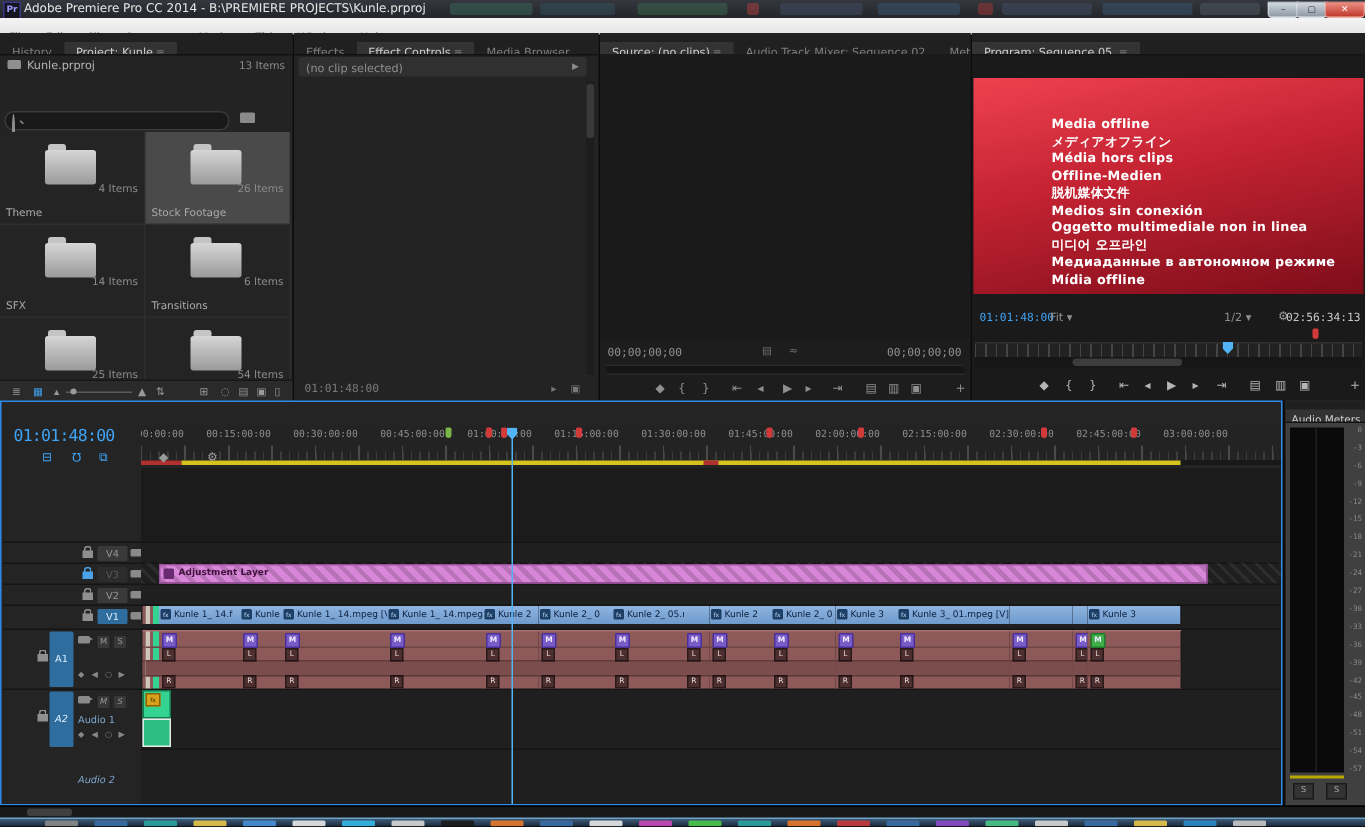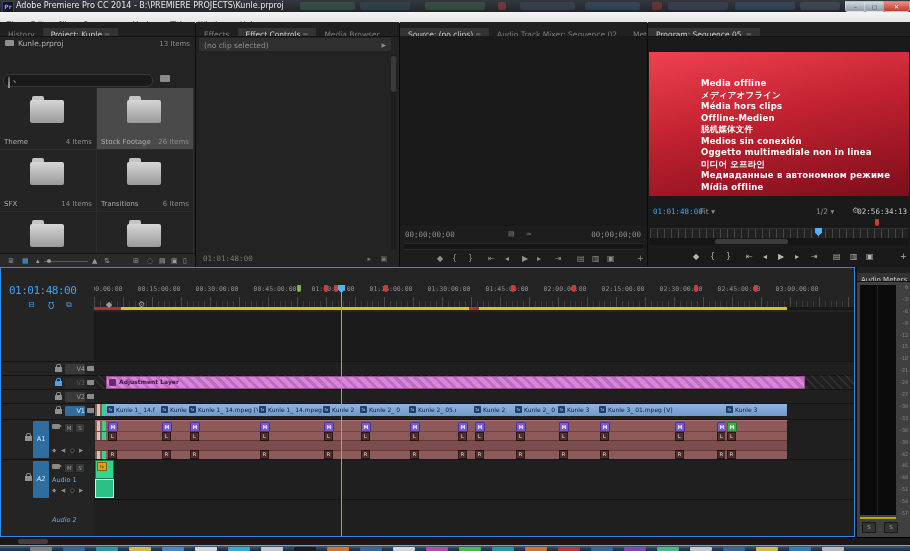--- a/index.html
+++ b/index.html
@@ -29,21 +29,21 @@
   .ptab.active{background:#333333;color:#cfcfcf;}
   .pmenu{display:inline-block;font-size:7px;color:#777;padding-left:2px;}
   
   #project{left:0;top:22px;width:195px;height:245px;}
   .proj-row{font-size:7.5px;color:#b5b5b5;}
   .folder-glyph{width:34px;height:23px;background:linear-gradient(#d6d6d6,#9a9a9a);border-radius:2px;position:relative;}
   .folder-glyph::before{content:"";position:absolute;top:-4px;left:2px;width:12px;height:4px;background:#c4c4c4;border-radius:2px 2px 0 0;}
   .bin-cell{position:absolute;width:96px;height:61px;border-right:1px solid #2e2e2e;border-bottom:1px solid #2e2e2e;background:#242424;}
   .bin-cell.selected{background:#4a4a4a;}
   .bin-name{position:absolute;left:4px;bottom:3px;font-size:7px;color:#ababab;}
-  .bin-count{position:absolute;right:4px;bottom:3px;font-size:7px;color:#8b8b8b;text-align:center;}
+  .bin-count{position:absolute;right:4px;bottom:19px;font-size:7px;color:#8b8b8b;text-align:center;}
   .searchbox{left:3px;top:52px;width:148px;height:11px;background:#191919;border:1px solid #3a3a3a;border-radius:6px;}
   .i-mag{width:5px;height:5px;border:1px solid #8f8f8f;border-radius:50%;position:relative;}
   .i-mag::after{content:"";position:absolute;left:4px;top:4px;width:3px;height:1px;background:#8f8f8f;transform:rotate(45deg);}
   #proj-toolbar{left:0;top:231px;width:195px;height:14px;background:#2a2a2a;border-top:1px solid #161616;}
   .tool-ic{position:absolute;top:3px;font-size:7px;color:#9a9a9a;line-height:8px;}
   .tool-ic.blue{color:#3fa3f5;}
   .slider-track{position:absolute;top:7px;height:1px;background:#5a5a5a;}
   .slider-dot{position:absolute;top:5px;width:4px;height:4px;border-radius:50%;background:#9a9a9a;}
   
   #ec{left:196px;top:22px;width:203px;height:245px;}
@@ -78,21 +78,21 @@
   .tlt-ic.blue{color:#3fa3f5;}
   #ruler{left:93px;top:16px;width:760px;height:23px;background:#232323;overflow:hidden;border-bottom:1px solid #161616;}
   .tickrow{position:absolute;left:0;bottom:0;width:100%;}
   .rlabel{position:absolute;top:1px;font-size:6.5px;color:#8f8f8f;transform:translateX(-50%);white-space:nowrap;
           font-family:"DejaVu Sans Mono",monospace;}
   #renderbar{left:93px;top:39px;width:760px;height:3px;background:#181818;}
   #lanes{left:93px;top:44px;width:760px;height:224px;background:#1b1b1b;overflow:hidden;}
   #headers{left:1px;top:44px;width:92px;height:224px;background:#242424;overflow:hidden;border-right:1px solid #101010;}
   .trackrow{position:absolute;left:0;width:100%;border-top:1px solid #141414;}
   .lane{position:absolute;left:0;width:100%;border-top:1px solid #151515;background:#1f1f1f;}
-  .vbadge{position:absolute;width:20px;height:10px;background:#3a3a3a;color:#999;font-size:6.5px;line-height:10px;text-align:right;border-radius:1px;}
+  .vbadge{position:absolute;width:20px;height:10px;background:#3a3a3a;color:#999;font-size:6.5px;line-height:10px;text-align:center;border-radius:1px;}
   .vbadge.targeted{background:#2e6d9e;color:#dff0ff;}
   .vbadge.locked{background:#2c2c2c;color:#5a5a5a;}
   .abadge{position:absolute;width:16px;background:#2e6d9e;color:#dff0ff;font-size:6.5px;text-align:center;border-radius:1px;}
   .aname{position:absolute;font-size:6.5px;color:#7fa7cc;margin-top:40px;}
   .msbox{position:absolute;width:8px;height:8px;background:#383838;border:1px solid #222;color:#9a9a9a;
          font-size:5.5px;line-height:8px;text-align:center;}
   .kf{position:absolute;font-size:5.5px;color:#888;}
   .i-lock{position:absolute;width:7px;height:5px;background:#8f8f8f;}
   .i-lock::before{content:"";position:absolute;top:-3px;left:1px;width:3px;height:3px;border:1px solid #8f8f8f;border-bottom:none;border-radius:2px 2px 0 0;}
   .i-lock.blue{background:#4aa3e8;} .i-lock.blue::before{border-color:#4aa3e8;}

